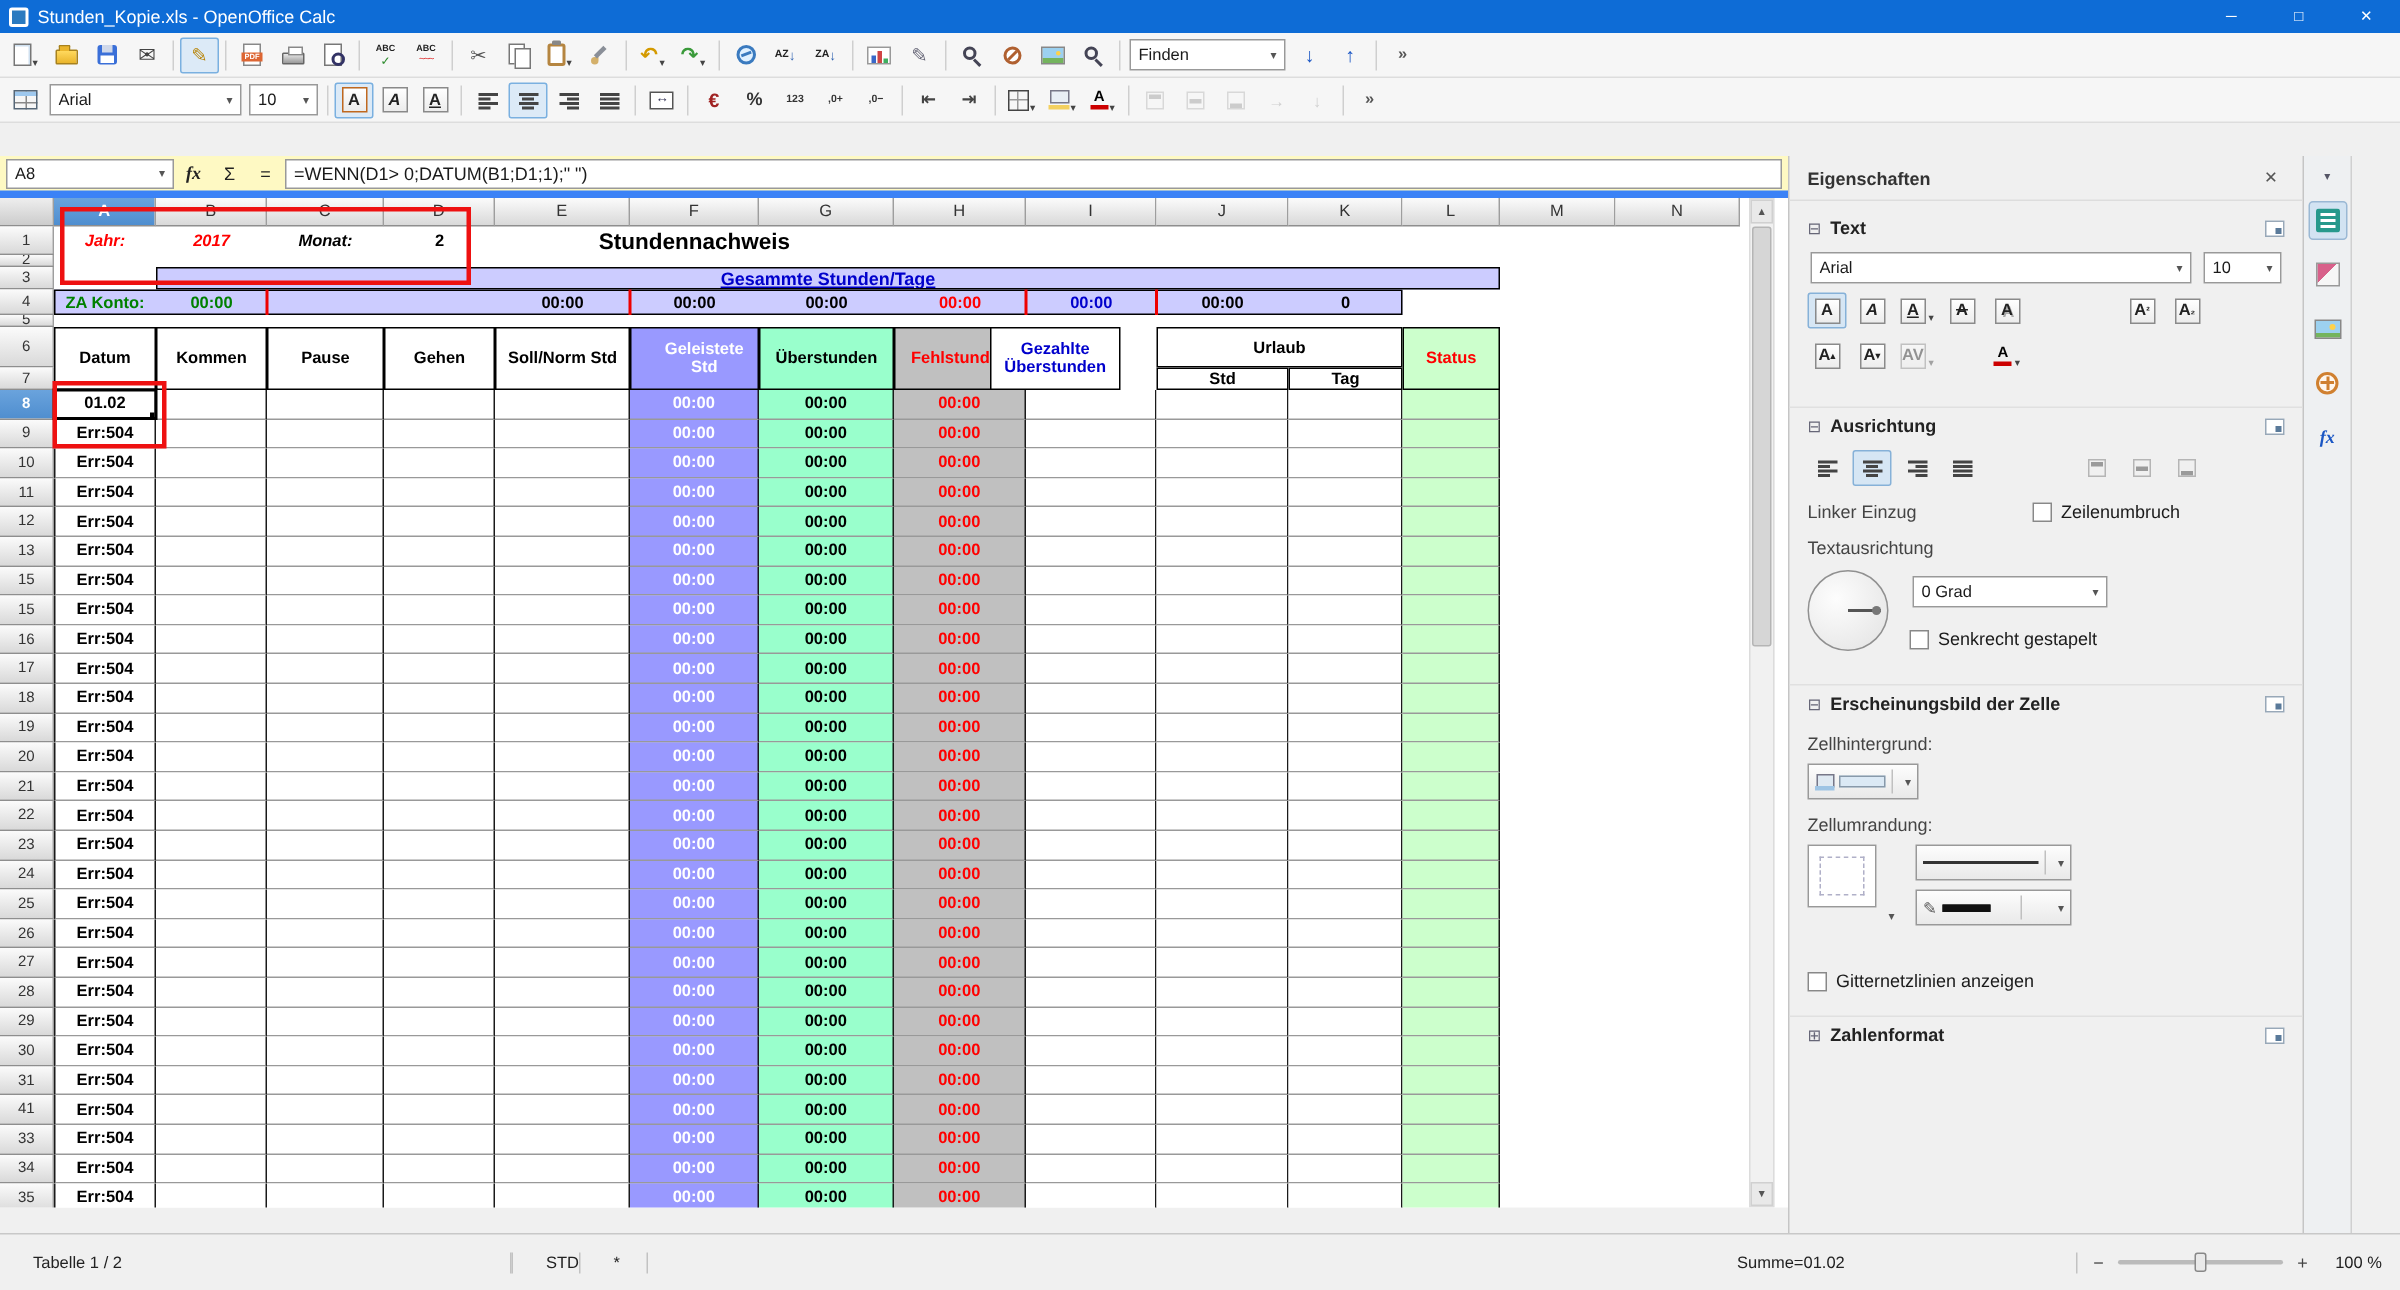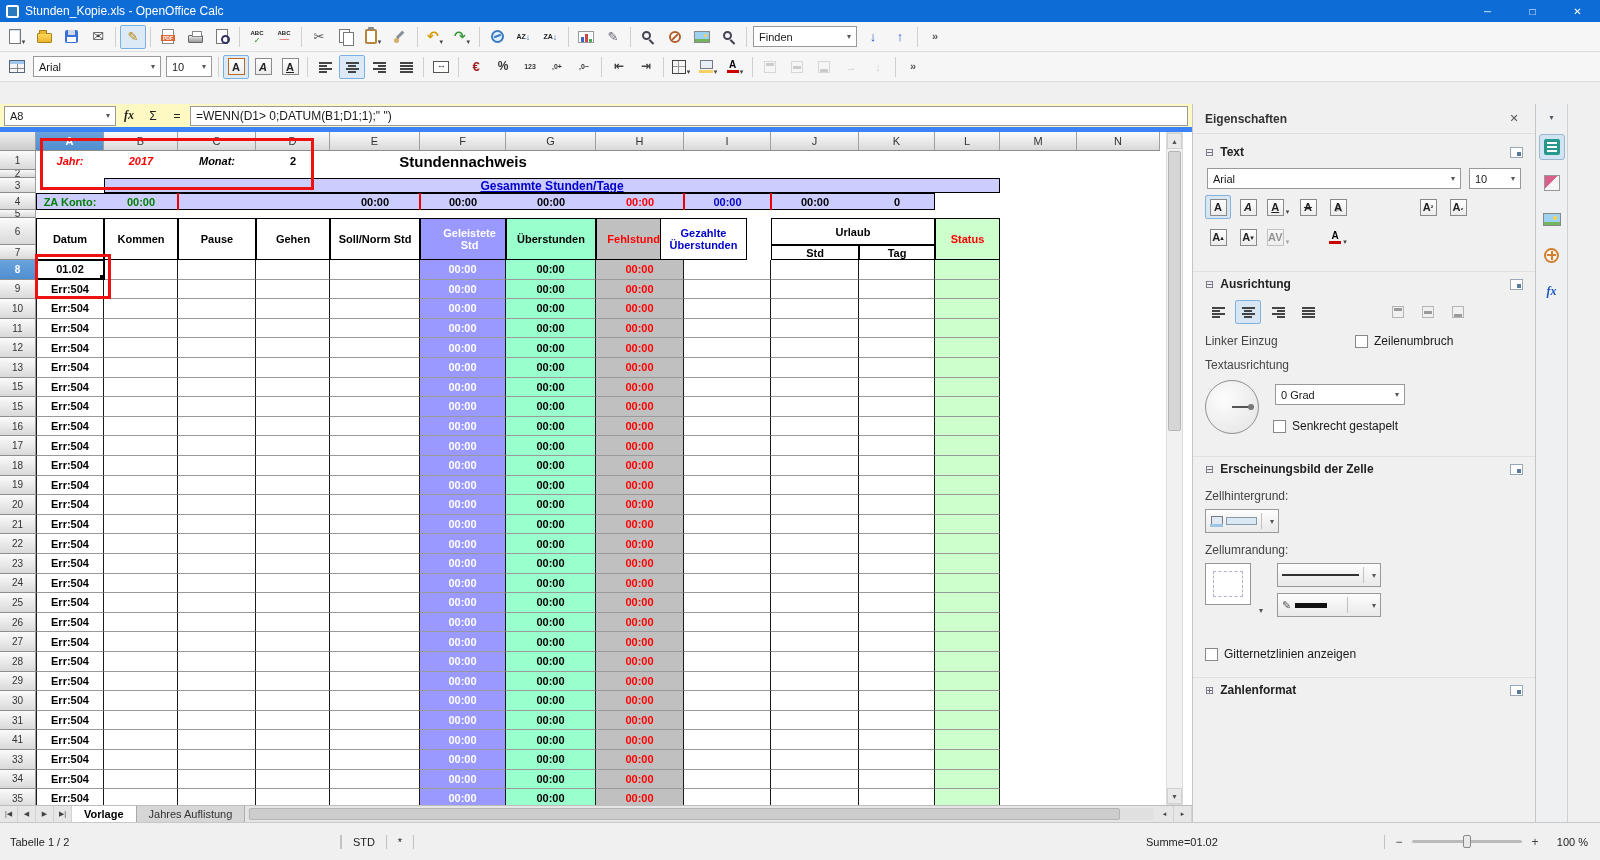--- a/index.html
+++ b/index.html
@@ -216,21 +216,21 @@
 .si-styles{width:16px;height:16px;background:linear-gradient(135deg,#d8608a 0 46%,#f6f6f6 46%);border:1px solid #999}
 .si-gallery{width:18px;height:13px;border:1px solid #888;background:linear-gradient(#9cd1f0 0 8px,#74b45e 8px 13px);position:relative}
 .si-gallery::after{content:"";position:absolute;right:3px;top:2px;width:4px;height:4px;border-radius:50%;background:#ffd24a}
 .si-nav{width:15px;height:15px;border:2px solid #d08030;border-radius:50%;position:relative;background:#fff7ee}
 .si-nav::before{content:"";position:absolute;left:50%;top:1px;bottom:1px;width:2px;margin-left:-1px;background:#d08030}
 .si-nav::after{content:"";position:absolute;top:50%;left:1px;right:1px;height:2px;margin-top:-1px;background:#d08030}
 .si-fx{font-style:italic;font-weight:bold;color:#1a56c4;font-size:12px;font-family:"Liberation Serif","DejaVu Serif",serif}
 
 
 .statusbar{position:absolute;left:0;bottom:0;width:1600px;height:38px;background:#f0f0f0;border-top:1px solid #c8c8c8;display:flex;align-items:center;font-size:11px;color:#222}
-.sb{padding:0 10px;white-space:nowrap}
+.sb{padding:0 22px;white-space:nowrap}
 .it1{width:340px}
 .it2{width:498px;padding-left:14px}
 .it3{width:44px;text-align:center}
 .it4{width:26px;text-align:center}
 .it5{width:248px}
 .sb-sep{width:1px;height:14px;background:#c2c2c2;flex:none}
 .sb-flex{flex:1}
 .zoom{display:flex;align-items:center;gap:7px;padding:0 12px 0 8px}
 .zbtn{font-size:12px;color:#444;width:12px;text-align:center}
 .ztrack{width:110px;height:3px;background:#bbb;position:relative;border-radius:2px}
@@ -895,33 +895,20 @@
           </div>
         <div class="vscroll">
           <div class="vs-arrow vs-up">▲</div>
           <div class="vs-thumb"></div>
           <div class="vs-arrow vs-down">▼</div>
         </div>
         <div class="ann ann1"></div>
         <div class="ann ann2"></div>
       </div>
 
-      <div class="tabrow" id="tabrow">
-          <div class="tnav">|◀</div>
-          <div class="tnav">◀</div>
-          <div class="tnav">▶</div>
-          <div class="tnav">▶|</div>
-          <div class="tab active">Vorlage</div>
-          <div class="tab">Jahres Auflistung</div>
-          <div class="hscroll">
-            <div class="hthumb"></div>
-          </div>
-          <div class="tnav">◂</div>
-          <div class="tnav">▸</div>
-        </div>
     </div>
 
     <div class="panel">
       <div class="phead">
         <span class="ptitle">Eigenschaften</span>
         <span class="pclose">✕</span>
       </div>
       <div class="pbody">
 
         <div class="sec">

